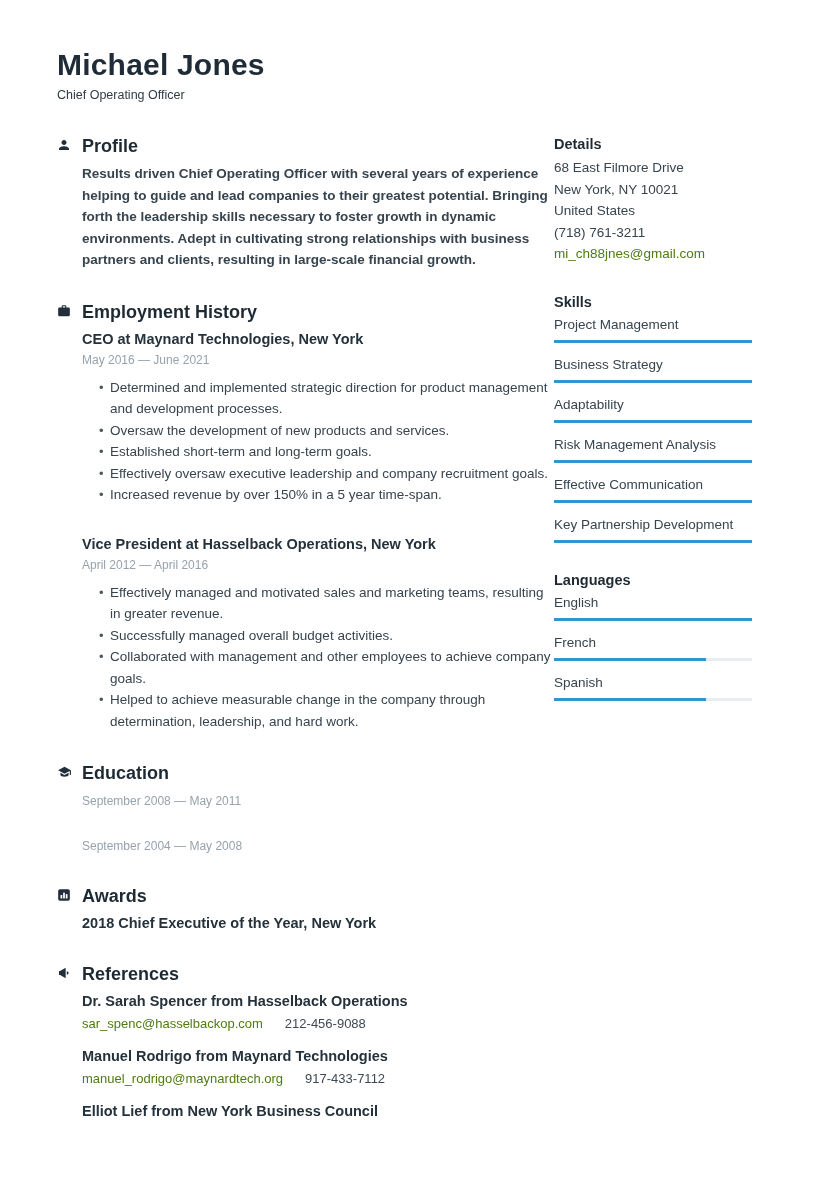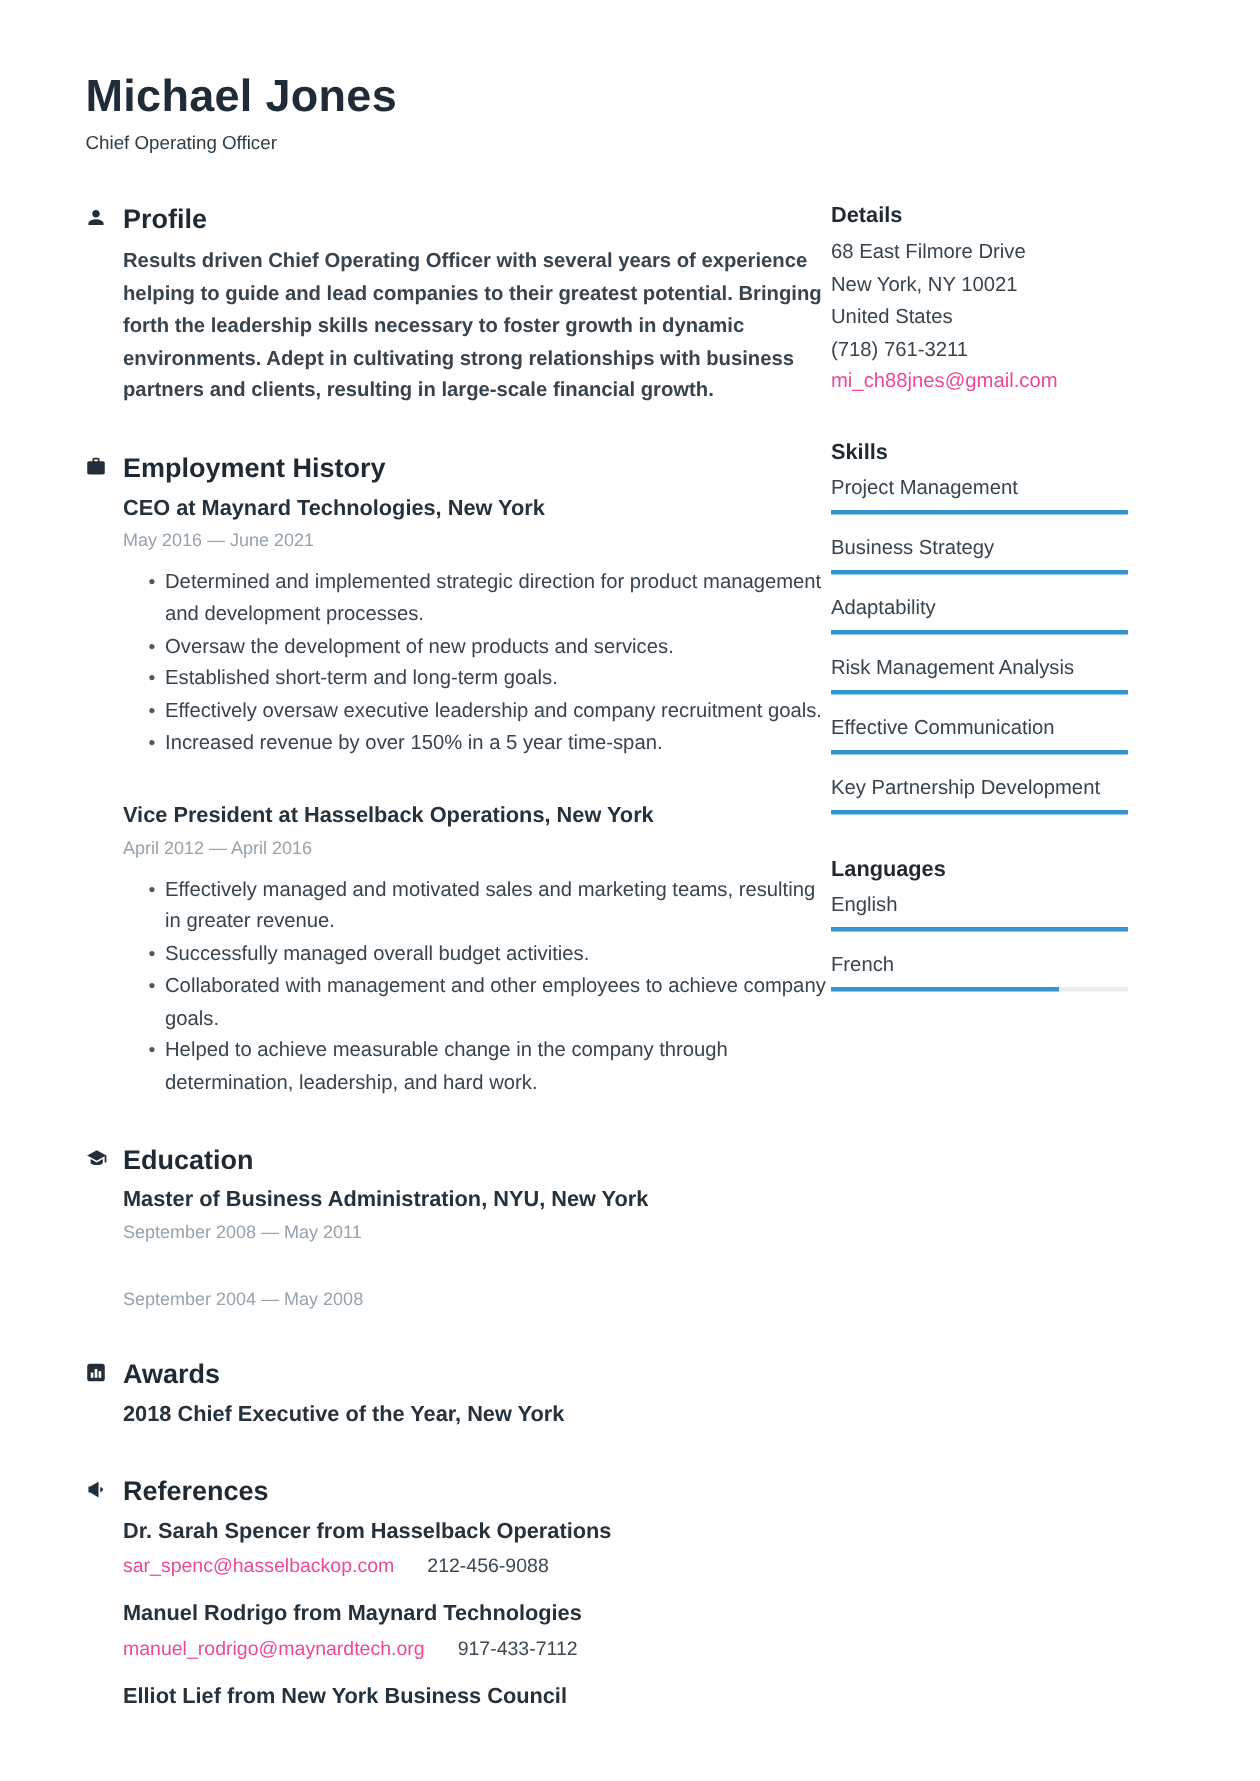--- a/index.html
+++ b/index.html
@@ -93,21 +93,21 @@
   ul.bullets .dot {
     flex: 0 0 11px;
     margin-left: 17px;
     color: #4d5a63;
     font-size: 13px;
   }
   .award-title { font-size: 14.5px; font-weight: 700; color: #25323c; line-height: 20px; }
   .ref { margin-bottom: 12px; }
   .ref-contact { margin-top: 3px; font-size: 13px; line-height: 20px; }
   .link {
-    color: #ec4899;
+    color: #4d7c0f;
     text-decoration: none;
     cursor: pointer;
   }
   .ref-phone { color: #3d4a54; margin-left: 22px; margin-top: 48px; }
   
   .side-section { margin-bottom: 27px; }
   .side-heading {
     font-size: 14.5px;
     font-weight: 700;
     color: #1e2a33;
@@ -220,21 +220,20 @@
       <div class="section">
         <span class="section-icon">
           <svg width="15" height="14" viewBox="0 0 24 24" fill="currentColor">
               <path d="M12 3 1 9l11 6 9-4.9V17h2V9L12 3zM5 13.2V17c0 1.7 3.1 3 7 3s7-1.3 7-3v-3.8l-7 3.8-7-3.8z"></path>
             </svg>
         </span>
         <div class="section-heading">Education</div>
         <div class="section-body">
 
             <div class="edu">
-              <div class="item-title">Master of Business Administration, NYU, New York</div>
               <div class="item-dates">September 2008 — May 2011</div>
             </div>
 
             <div class="edu">
               <div class="item-dates">September 2004 — May 2008</div>
             </div>
           </div>
       </div>
 
       <div class="section">
@@ -358,18 +357,24 @@
               </div>
             </div>
 
             <div class="meter-item">
               <div class="meter-label">French</div>
               <div class="meter-track">
                 <div class="meter-fill" style="width: 77%;"></div>
               </div>
             </div>
 
+            <div class="meter-item">
+              <div class="meter-label">Spanish</div>
+              <div class="meter-track">
+                <div class="meter-fill" style="width: 77%;"></div>
+              </div>
+            </div>
           </div>
       </div>
 
     </div>
   </div>
 </div>
 
 </body></html>

